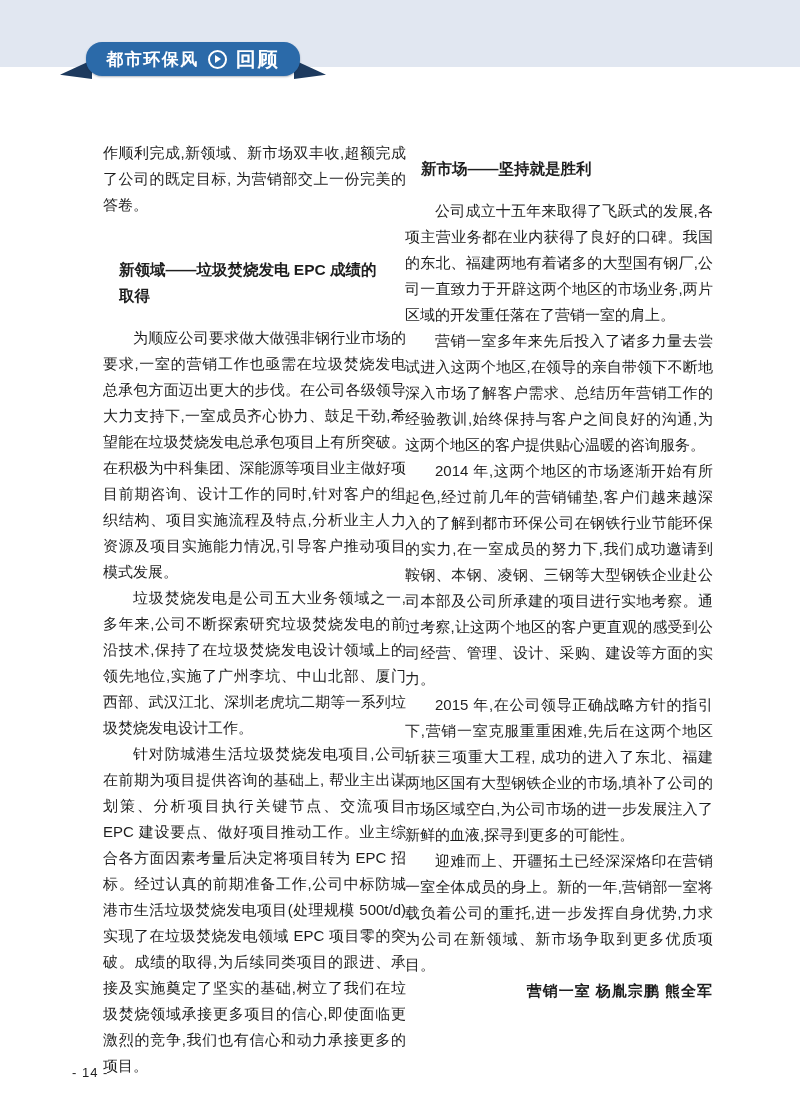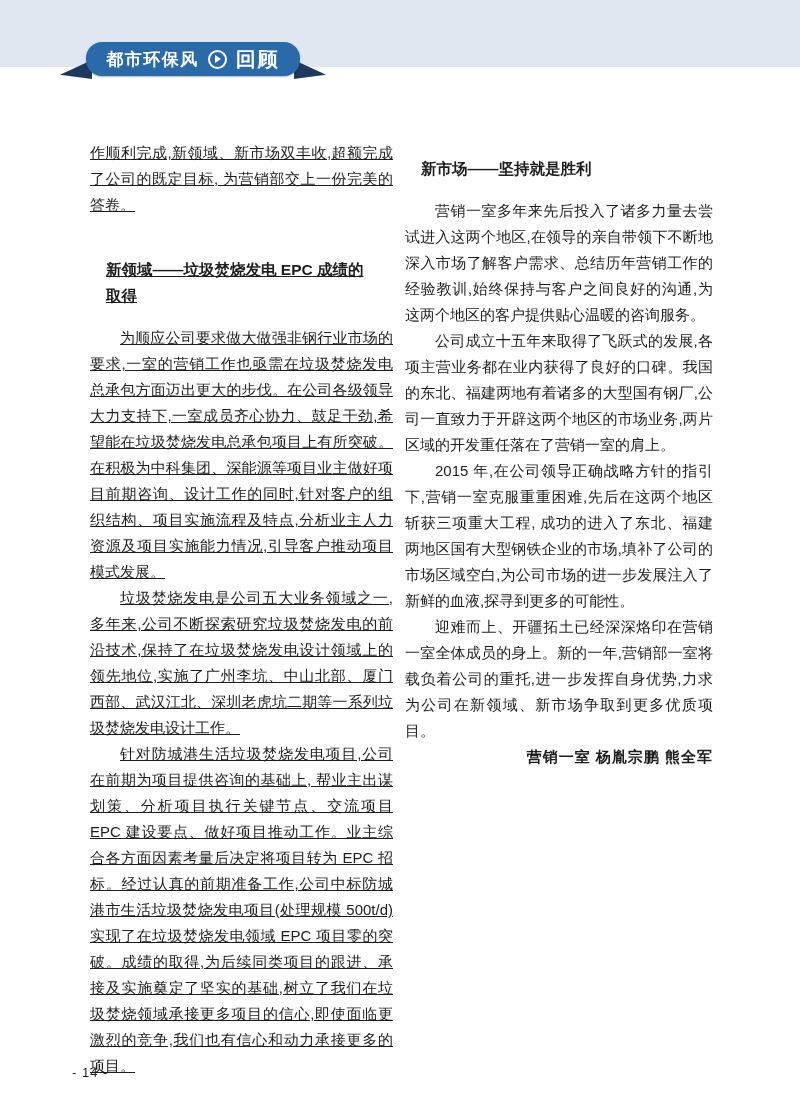--- a/index.html
+++ b/index.html
@@ -51,21 +51,21 @@
   .section-label {
     color:#ffffff; font-size:20px; font-weight:800;
     letter-spacing:2px; white-space:nowrap;font-family:Liberation Mono, monospace;
   }
   .col {
     position:absolute; top:140px;
     font-size:15px; line-height:26px;
     text-align:justify;
     color:#1e1e1e;
   }
-  .col-left  { left:90px;  width:303px;text-decoration:underline; }
+  .col-left  { left:103px;  width:303px; }
   .col-right { left:405px; width:308px; }
   .col p { margin:0; text-indent:2em; }
   .col p.no-indent { text-indent:0; }
   .col-heading {
     font-size:15.5px; line-height:26px; font-weight:bold;
     margin:16px; text-indent:0; text-align:left;
   }
   .col-left .col-heading { margin-top:39px; }
   .closing { margin-top:26px; }
   .signature {
@@ -96,20 +96,21 @@
 <div class="col col-left">
   <p class="no-indent">作顺利完成,新领域、新市场双丰收,超额完成了公司的既定目标, 为营销部交上一份完美的答卷。</p>
   <h2 class="col-heading">新领域——垃圾焚烧发电 EPC 成绩的取得</h2>
   <p>为顺应公司要求做大做强非钢行业市场的要求,一室的营销工作也亟需在垃圾焚烧发电总承包方面迈出更大的步伐。在公司各级领导大力支持下,一室成员齐心协力、鼓足干劲,希望能在垃圾焚烧发电总承包项目上有所突破。在积极为中科集团、深能源等项目业主做好项目前期咨询、设计工作的同时,针对客户的组织结构、项目实施流程及特点,分析业主人力资源及项目实施能力情况,引导客户推动项目模式发展。</p>
   <p>垃圾焚烧发电是公司五大业务领域之一,多年来,公司不断探索研究垃圾焚烧发电的前沿技术,保持了在垃圾焚烧发电设计领域上的领先地位,实施了广州李坑、中山北部、厦门西部、武汉江北、深圳老虎坑二期等一系列垃圾焚烧发电设计工作。</p>
   <p>针对防城港生活垃圾焚烧发电项目,公司在前期为项目提供咨询的基础上, 帮业主出谋划策、分析项目执行关键节点、交流项目 EPC 建设要点、做好项目推动工作。业主综合各方面因素考量后决定将项目转为 EPC 招标。经过认真的前期准备工作,公司中标防城港市生活垃圾焚烧发电项目(处理规模 500t/d)实现了在垃圾焚烧发电领域 EPC 项目零的突破。成绩的取得,为后续同类项目的跟进、承接及实施奠定了坚实的基础,树立了我们在垃圾焚烧领域承接更多项目的信心,即使面临更激烈的竞争,我们也有信心和动力承接更多的项目。</p>
 </div>
 
 <div class="col col-right">
   <h2 class="col-heading">新市场——坚持就是胜利</h2>
+  <p>公司成立十五年来取得了飞跃式的发展,各项主营业务都在业内获得了良好的口碑。我国的东北、福建两地有着诸多的大型国有钢厂,公司一直致力于开辟这两个地区的市场业务,两片区域的开发重任落在了营销一室的肩上。</p>
   <p>营销一室多年来先后投入了诸多力量去尝试进入这两个地区,在领导的亲自带领下不断地深入市场了解客户需求、总结历年营销工作的经验教训,始终保持与客户之间良好的沟通,为这两个地区的客户提供贴心温暖的咨询服务。</p>
-  <p>公司成立十五年来取得了飞跃式的发展,各项主营业务都在业内获得了良好的口碑。我国的东北、福建两地有着诸多的大型国有钢厂,公司一直致力于开辟这两个地区的市场业务,两片区域的开发重任落在了营销一室的肩上。</p>
+  <p>2014 年,这两个地区的市场逐渐开始有所起色,经过前几年的营销铺垫,客户们越来越深入的了解到都市环保公司在钢铁行业节能环保的实力,在一室成员的努力下,我们成功邀请到鞍钢、本钢、凌钢、三钢等大型钢铁企业赴公司本部及公司所承建的项目进行实地考察。通过考察,让这两个地区的客户更直观的感受到公司经营、管理、设计、采购、建设等方面的实力。</p>
   <p>2015 年,在公司领导正确战略方针的指引下,营销一室克服重重困难,先后在这两个地区斩获三项重大工程, 成功的进入了东北、福建两地区国有大型钢铁企业的市场,填补了公司的市场区域空白,为公司市场的进一步发展注入了新鲜的血液,探寻到更多的可能性。</p>
   <p class="closing">迎难而上、开疆拓土已经深深烙印在营销一室全体成员的身上。新的一年,营销部一室将载负着公司的重托,进一步发挥自身优势,力求为公司在新领域、新市场争取到更多优质项目。</p>
   <p class="signature">营销一室 杨胤宗鹏 熊全军</p>
 </div>
 
 <div class="page-footer">- 14 -</div>
 
 </body></html>

